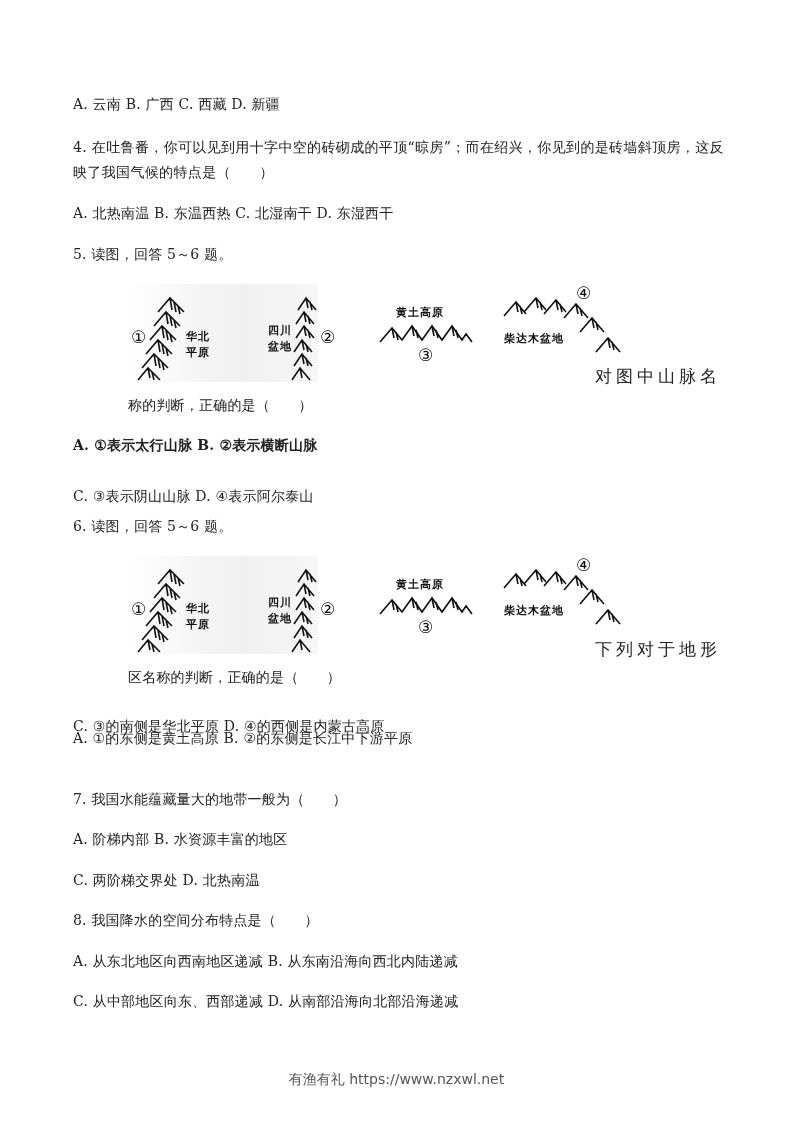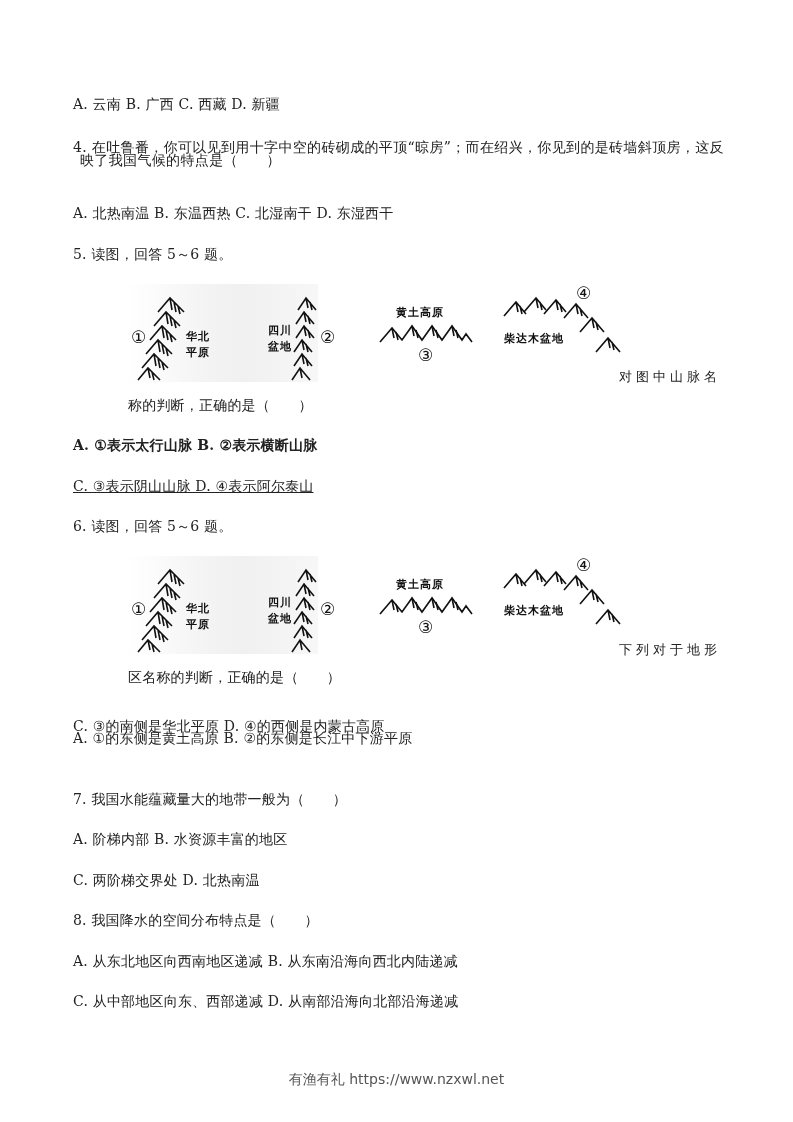--- a/index.html
+++ b/index.html
@@ -12,32 +12,32 @@
     position: absolute; left: 73px;
     font-size: 14px; line-height: 16px; white-space: nowrap;
     letter-spacing: 0.2px;
   }
   .wide { letter-spacing: 0.35px; }
   .figure { position: absolute; left: 128px; width: 500px; height: 100px; }
   .fig-bg { position: absolute; left: 0; top: 0; width: 190px; height: 98px;
     background: linear-gradient(90deg, #ffffff 0%, #f4f4f4 40%, #f0f0f0 60%, #f7f7f7 100%); }
   .fig-label { position: absolute; font-size: 11px; line-height: 13px; color: #111; font-family: "DejaVu Sans", sans-serif; font-weight: bold; letter-spacing: 1px; }
   .circ { position: absolute; font-size: 17px; line-height: 18px; color: #111; font-family: "DejaVu Sans", sans-serif; }
-  .side-text { position: absolute; right: 72px; font-size: 13px; line-height: 16px; letter-spacing: 4px; white-space: nowrap; font-family: Liberation Serif, serif; }
+  .side-text { position: absolute; right: 72px; font-size: 17px; line-height: 16px; letter-spacing: 4px; white-space: nowrap; font-family: Liberation Serif, serif; }
   .footer { position: absolute; left: 0; width: 793px; top: 1071px; text-align: center;
     font-family: "DejaVu Sans", "Liberation Sans", sans-serif; font-size: 14px; color: #555555; }
   svg.mtn { position: absolute; overflow: visible; }
 </style>
 </head>
 <body>
 
 <div class="line" style="top:96px;">A. 云南 B. 广西 C. 西藏 D. 新疆</div>
 
 <div class="line wide" style="top:139px;">4. 在吐鲁番，你可以见到用十字中空的砖砌成的平顶“晾房”；而在绍兴，你见到的是砖墙斜顶房，这反</div>
-<div class="line wide" style="top:152px;margin-left:7px;">映了我国气候的特点是（　　）</div>
+<div class="line wide" style="top:164px;">映了我国气候的特点是（　　）</div>
 <div class="line" style="top:205px;">A. 北热南温 B. 东温西热 C. 北湿南干 D. 东湿西干</div>
 
 <div class="line" style="top:246px;">5. 读图，回答 5～6 题。</div>
 
 <div class="figure" style="top:284px;">
   <div class="fig-bg"></div>
 
   <svg class="mtn" style="left:0px;top:0px;" width="70" height="98">
     <g fill="none" stroke="#111" stroke-width="1.6">
       <path d="M30 28 L42 14 L56 28 M42 14 L44 26 M46 18 L48 28 M50 22 L52 30"></path>
@@ -85,21 +85,21 @@
       <path d="M94 60 L106 46 L118 60 M106 46 L108 56 M110 50 L112 58"></path>
     </g>
   </svg>
   <div class="circ" style="left:448px;top:0px;">④</div>
   <div class="fig-label" style="left:376px;top:48px;">柴达木盆地</div>
 </div>
 <div class="side-text" style="top:369px;">对图中山脉名</div>
 
 <div class="line" style="top:397px;left:128px;">称的判断，正确的是（　　）</div>
 <div class="line" style="top:437px;font-weight:bold;">A. ①表示太行山脉 B. ②表示横断山脉</div>
-<div class="line" style="top:478px;text-decoration:underline;">C. ③表示阴山山脉 D. ④表示阿尔泰山</div>
+<div class="line" style="top:488px;">C. ③表示阴山山脉 D. ④表示阿尔泰山</div>
 
 <div class="line" style="top:518px;">6. 读图，回答 5～6 题。</div>
 
 <div class="figure" style="top:556px;">
   <div class="fig-bg"></div>
 
   <svg class="mtn" style="left:0px;top:0px;" width="70" height="98">
     <g fill="none" stroke="#111" stroke-width="1.6">
       <path d="M30 28 L42 14 L56 28 M42 14 L44 26 M46 18 L48 28 M50 22 L52 30"></path>
       <path d="M26 42 L38 28 L52 42 M38 28 L40 40 M42 32 L44 42 M46 36 L48 44"></path>

